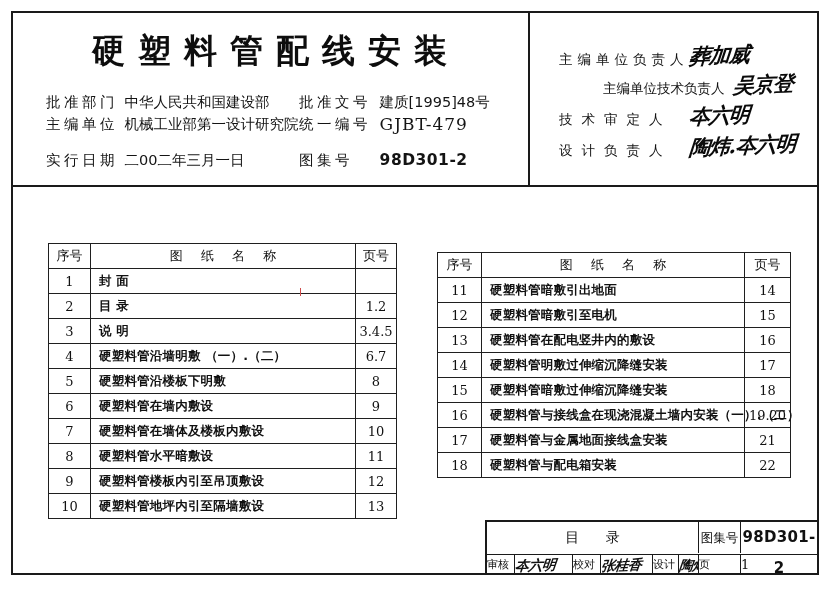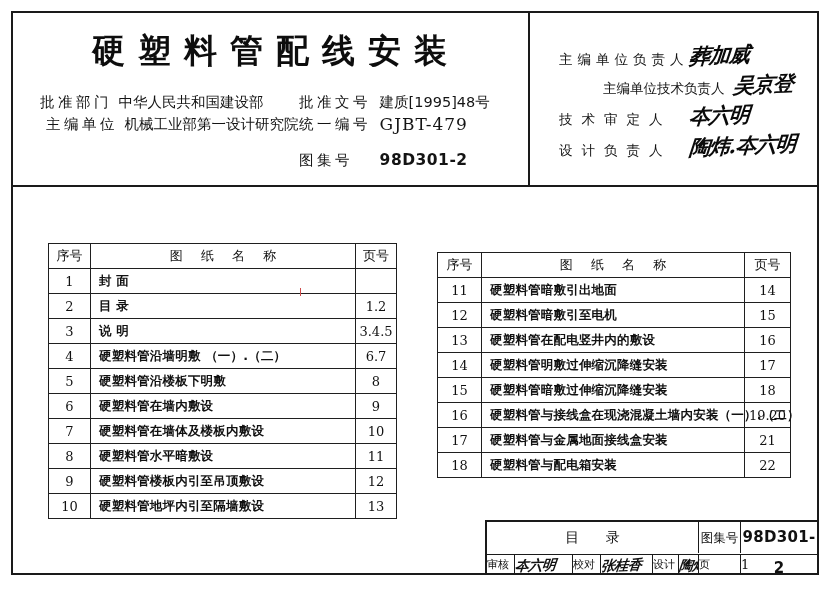--- a/index.html
+++ b/index.html
@@ -77,21 +77,21 @@
   }
   .meta-value {
     display: inline-block;
     font-size: 14.5px;
     color: #141414;
   }
   .meta-label-spread {
     letter-spacing: 3.5px;
   }
 
-  #meta-col-a { left: 29px; width: 250px; }
+  #meta-col-a { left: 35px; width: 250px; }
   #meta-col-b { left: 288px; width: 230px; }
 
   .meta-l1 { top: 78px; }
   .meta-l2 { top: 100px; }
   .meta-l3 { top: 136px; }
 
   .meta-label-cell {
     display: inline-block;
     width: 74px;
     vertical-align: top;
@@ -297,20 +297,24 @@
 
   <div id="main-title">硬塑料管配线安装</div>
 
   <div class="meta-row meta-l1" id="meta-col-a">
     <span class="meta-label meta-label-cell meta-label-spread">批准部门</span>
     <span class="meta-value">中华人民共和国建设部</span>
   </div>
   <div class="meta-row meta-l2" style="left:35px;width:250px;">
     <span class="meta-label meta-label-cell meta-label-spread">主编单位</span>
     <span class="meta-value">机械工业部第一设计研究院</span>
+  </div>
+  <div class="meta-row meta-l3" style="left:35px;width:250px;">
+    <span class="meta-label meta-label-cell meta-label-spread">实行日期</span>
+    <span class="meta-value">二00二年三月一日</span>
   </div>
 
   <div class="meta-row meta-l1" id="meta-col-b">
     <span class="meta-label meta-label-cell wide meta-label-spread">批准文号</span>
     <span class="meta-value">建质[1995]48号</span>
   </div>
   <div class="meta-row meta-l2" style="left:288px;width:230px;">
     <span class="meta-label meta-label-cell wide meta-label-spread">统一编号</span>
     <span class="meta-value val-handwrite">GJBT-479</span>
   </div>

